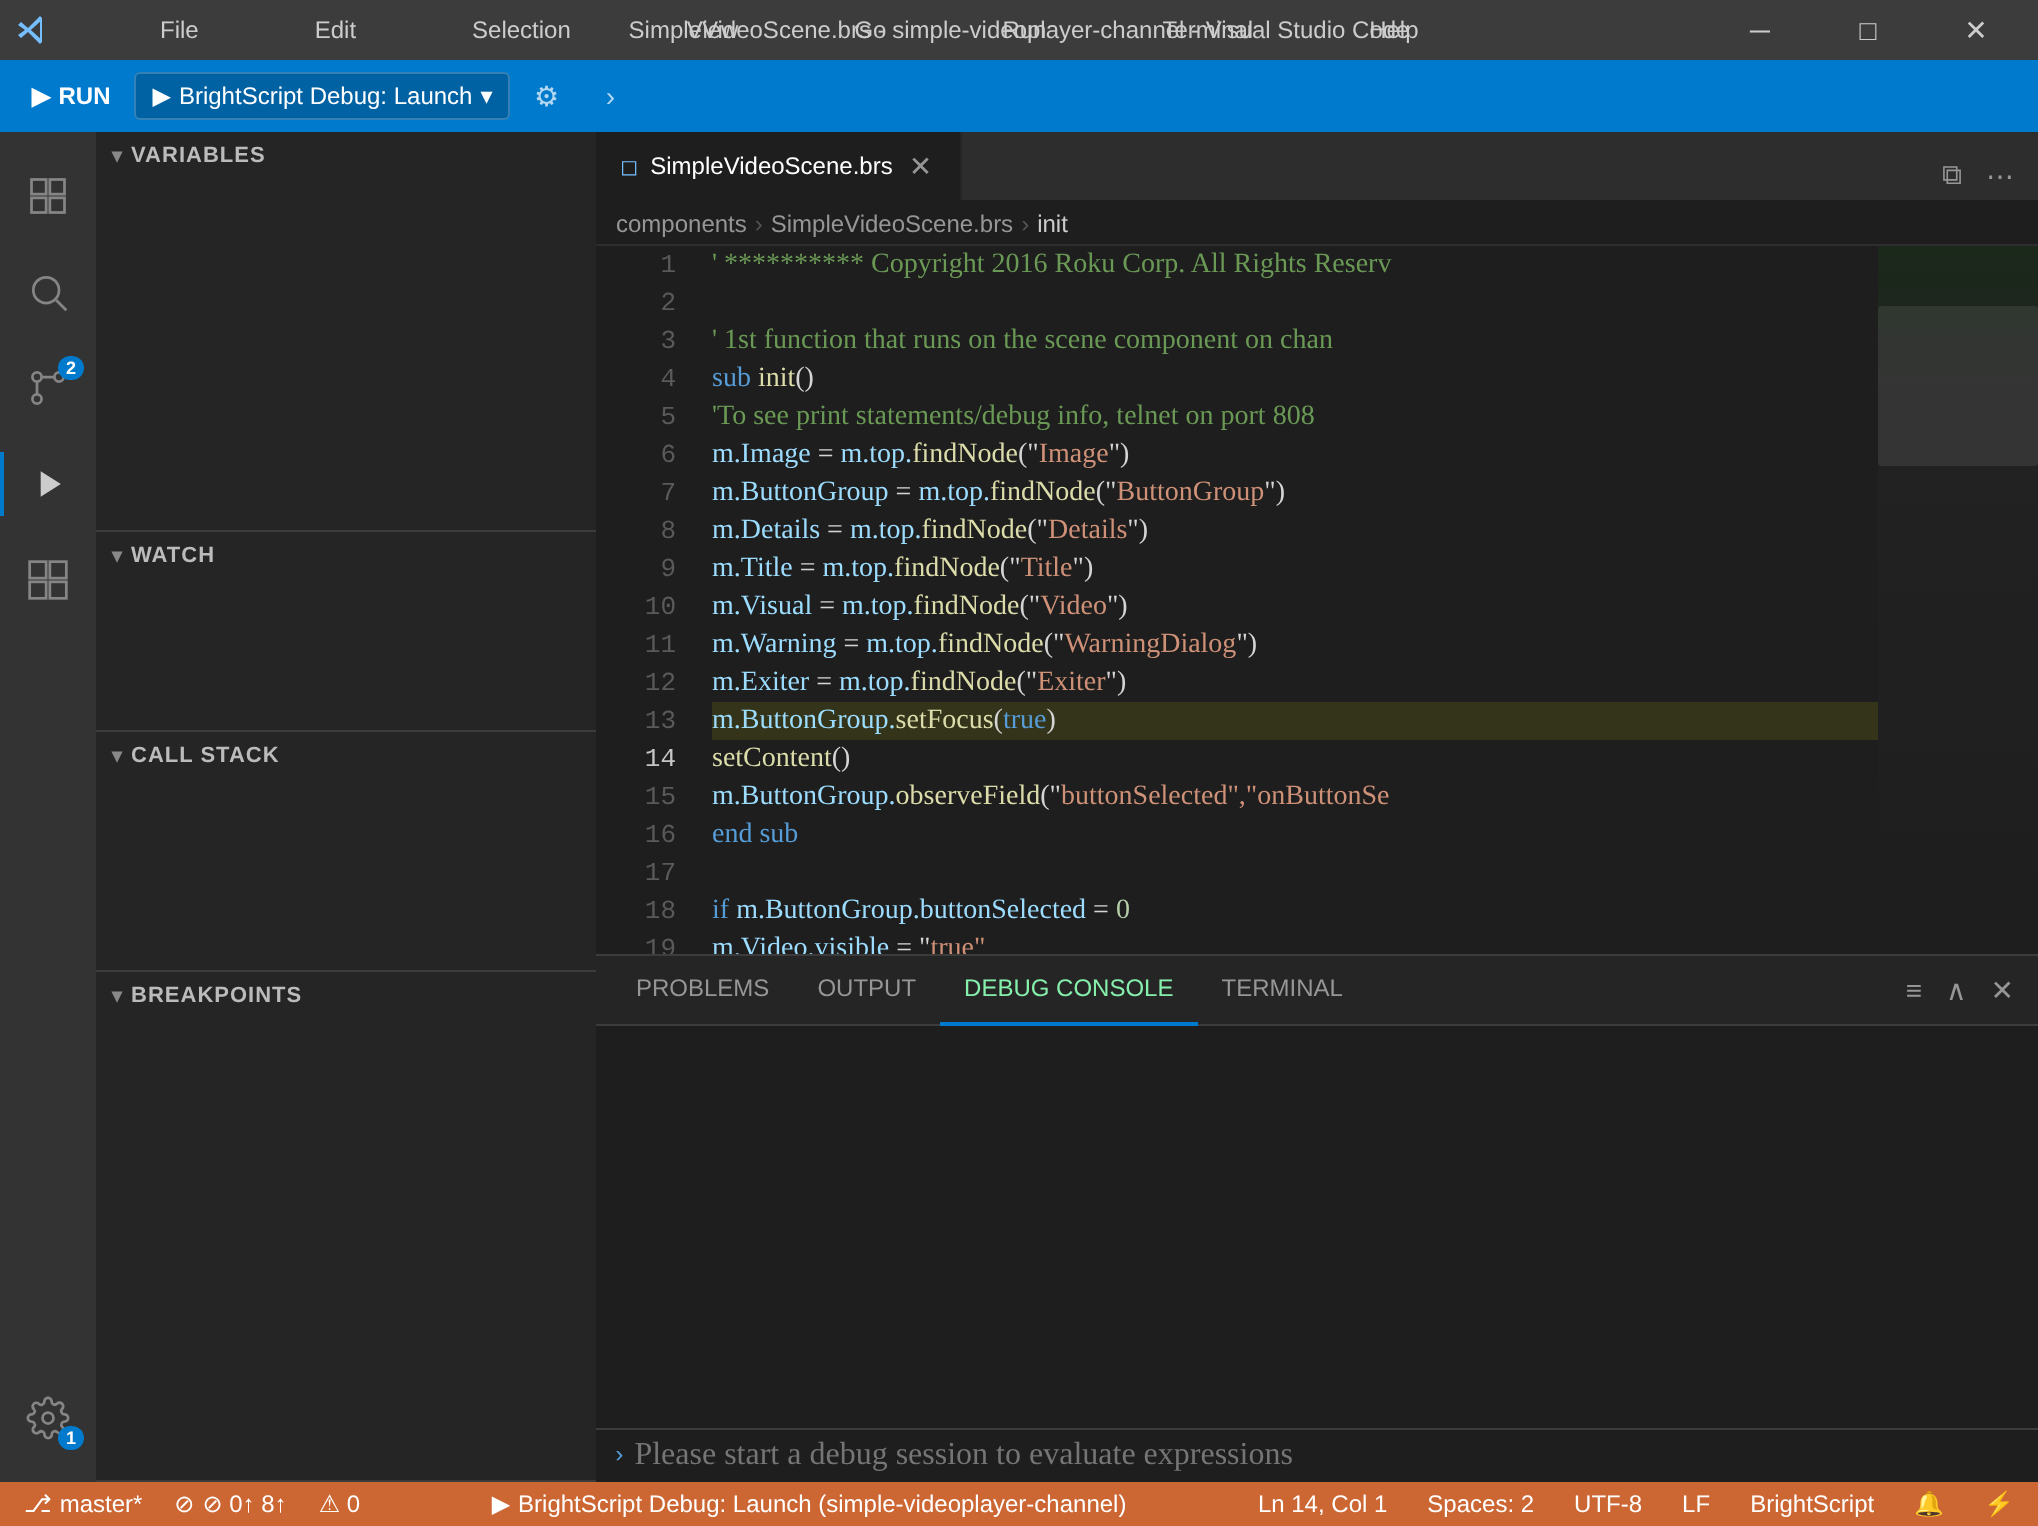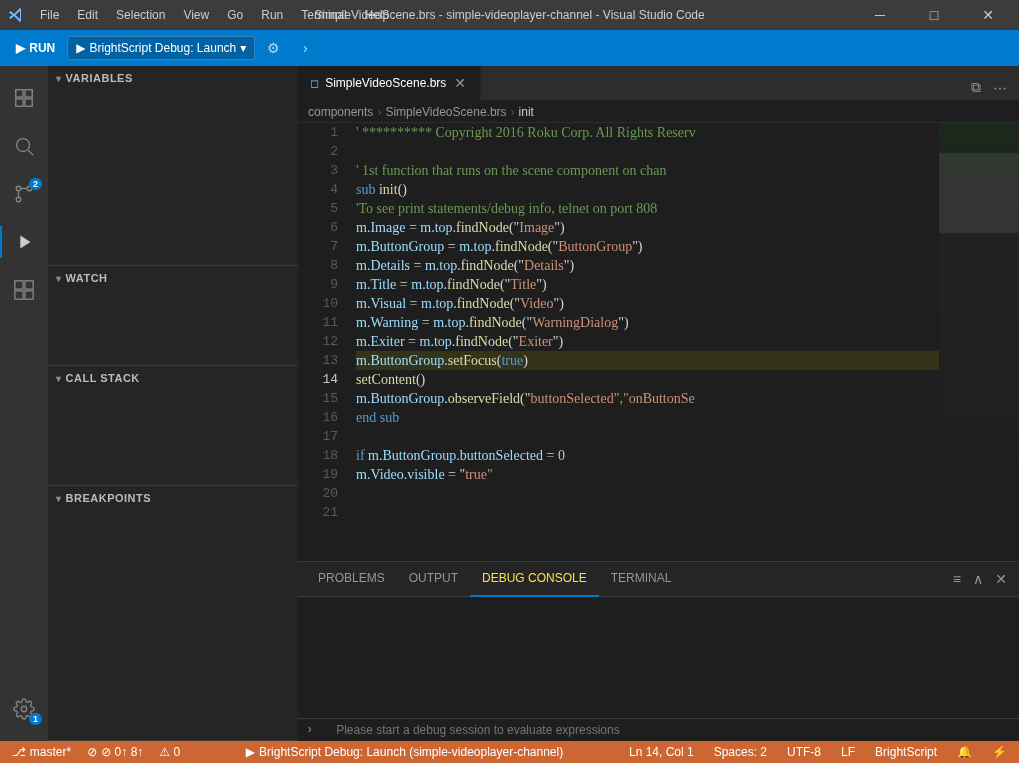--- a/index.html
+++ b/index.html
@@ -34,20 +34,21 @@
       display: flex;
       align-items: center;
       gap: 2px;
     }
     .menu-item {
       padding: 4px 8px;
       cursor: pointer;
       border-radius: 3px;
       color: #cccccc;
       font-size: 12px;
+      margin-left: 40px;
     }
     .title-bar-title {
       position: absolute;
       left: 50%;
       transform: translateX(-50%);
       color: #cccccc;
       font-size: 12px;
       pointer-events: none;
     }
     .title-bar-controls {
@@ -340,21 +341,21 @@
     .minimap-content {
       width: 100%;
       height: 100%;
       background: linear-gradient(180deg, 
         #1a2e1a 0%, #1e2a1e 10%, #252525 20%, #1e1e1e 100%);
       position: relative;
     }
 
     
     .panel-area {
-      height: 180px;
+      height: 264px;
       background: #1e1e1e;
       border-top: 1px solid #3c3c3c;
       display: flex;
       flex-direction: column;
       flex-shrink: 0;
     }
     .panel-tabs {
       display: flex;
       align-items: center;
       height: 35px;
@@ -366,21 +367,21 @@
       padding: 0 12px;
       height: 35px;
       display: flex;
       align-items: center;
       cursor: pointer;
       font-size: 12px;
       color: #969696;
       border-bottom: 2px solid transparent;
     }
     .panel-tab.active {
-      color: #fde047;
+      color: #86efac;
       border-bottom-color: #007acc;
     }
     .panel-actions {
       margin-left: auto;
       display: flex;
       gap: 4px;
     }
     .panel-action-btn {
       background: transparent;
       border: none;
@@ -400,24 +401,23 @@
       align-items: center;
       padding: 4px 8px;
       border-top: 1px solid #3c3c3c;
       background: #1e1e1e;
     }
     .debug-console-input-field {
       flex: 1;
       background: transparent;
       border: none;
       color: #cccccc;
-      font-size: 12px;
-      font-family: Liberation Sans, sans-serif;
+      font-size: 16px;
+      font-family: Liberation Serif, serif;
       outline: none;
-      margin-left: 19px;
     }
     .debug-console-prompt {
       color: #569cd6;
       margin-right: 4px;
       font-family: 'Courier New', monospace;
       font-size: 12px;
     }
 
     
     .status-bar {

